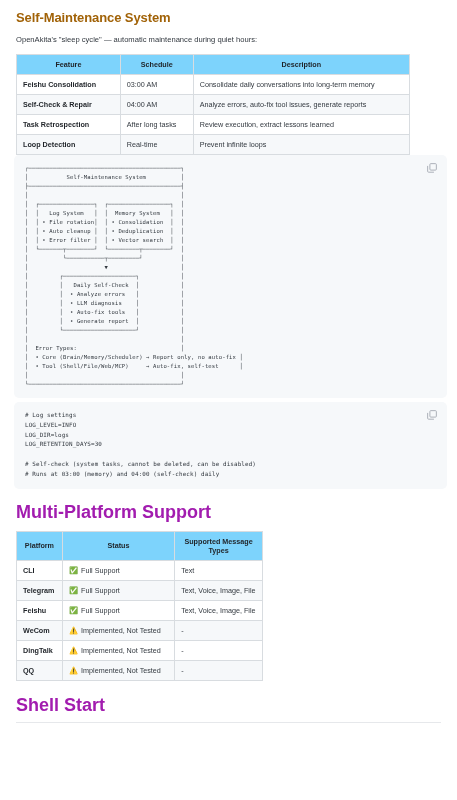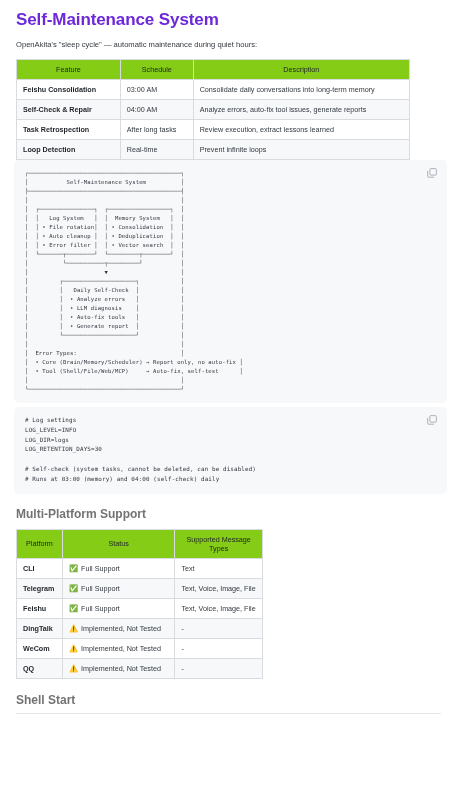--- a/index.html
+++ b/index.html
@@ -7,61 +7,61 @@
     margin: 0; padding: 0;
     width: 457px; height: 800px;
     background: #ffffff;
     font-family: "Liberation Sans", sans-serif;
     color: #1f2328;
     overflow: hidden;
   }
   .page { padding: 0 16px; width: 457px; }
 
   h3.sec-title {
-    font-size: 17px;
+    font-size: 13px;
     font-weight: bold;
     margin: 10px 0 9px 0;
     letter-spacing: -0.1px;
-    color: #6d28d9;
+    color: #a16207;
   }
   h4.sub-title {
     font-size: 8.5px;
     font-weight: bold;
     margin: 11px 0 6px 0;
     color: #1f2328;
   }
   h2.big-title {
-    font-size: 12px;
+    font-size: 18px;
     font-weight: bold;
     margin: 14px 0 0 0;
     padding-bottom: 6px;
     border-bottom: 1px solid #e6e8eb;
-    color: #737373;
+    color: #a21caf;
   }
   p.lede {
     font-size: 7.6px;
     margin: 0 0 9px 0;
     color: #32383f;
     line-height: 1.5;
   }
 
   
   table.md {
     border-collapse: collapse;
     font-size: 7.2px;
     border: 1px solid #d8dce0;
     background: #fff;
   }
   table.md th {
     border: 1px solid #d8dce0;
-    font-weight: normal;
+    font-weight: bold;
     text-align: center;
     padding: 5px 6px;
     color: #1f2328;
-    background: #84cc16;
+    background: #7dd3fc;
     margin-left: 18px;
   }
   table.md td {
     border: 1px solid #d8dce0;
     padding: 5px 6px;
     color: #32383f;
     vertical-align: middle;
   }
   table.md td.first { font-weight: bold; color: #1f2328; }
   table.md tbody tr:nth-child(even) { background: #f6f8fa; }
@@ -232,30 +232,30 @@
           <td class="first">Telegram</td>
           <td class="status"><span class="ico ico-ok">✅</span><span>Full Support</span></td>
           <td>Text, Voice, Image, File</td>
         </tr>
         <tr>
           <td class="first">Feishu</td>
           <td class="status"><span class="ico ico-ok">✅</span><span>Full Support</span></td>
           <td>Text, Voice, Image, File</td>
         </tr>
         <tr>
+          <td class="first">WeCom</td>
+          <td class="status"><span class="ico ico-warn">⚠️</span><span>Implemented, Not Tested</span></td>
+          <td>-</td>
+        </tr>
+        <tr>
           <td class="first">DingTalk</td>
           <td class="status"><span class="ico ico-warn">⚠️</span><span>Implemented, Not Tested</span></td>
           <td>-</td>
         </tr>
         <tr>
-          <td class="first">WeCom</td>
-          <td class="status"><span class="ico ico-warn">⚠️</span><span>Implemented, Not Tested</span></td>
-          <td>-</td>
-        </tr>
-        <tr>
           <td class="first">QQ</td>
           <td class="status"><span class="ico ico-warn">⚠️</span><span>Implemented, Not Tested</span></td>
           <td>-</td>
         </tr>
       </tbody>
   </table>
 
   <h2 class="big-title">Shell Start</h2>
 
 </div>

